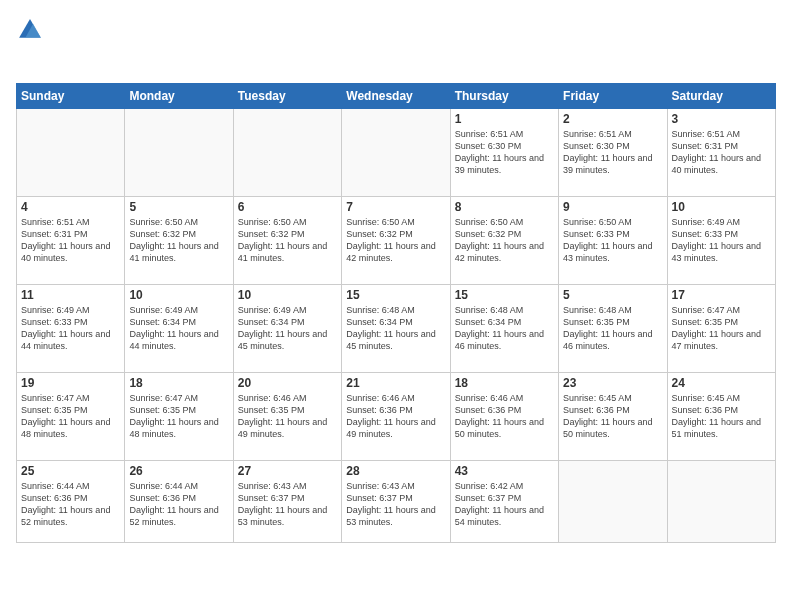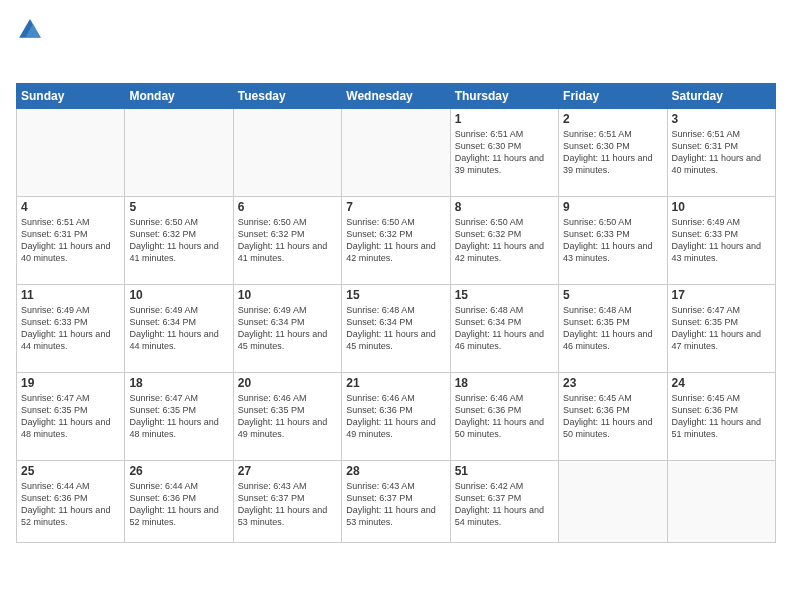--- a/index.html
+++ b/index.html
@@ -254,21 +254,21 @@
           </td>
           <td>
             <span class="day-number">27</span>
             <div class="day-info">Sunrise: 6:43 AM<br>Sunset: 6:37 PM<br>Daylight: 11 hours and 53 minutes.</div>
           </td>
           <td>
             <span class="day-number">28</span>
             <div class="day-info">Sunrise: 6:43 AM<br>Sunset: 6:37 PM<br>Daylight: 11 hours and 53 minutes.</div>
           </td>
           <td>
-            <span class="day-number">51</span>
+            <span class="day-number">43</span>
             <div class="day-info">Sunrise: 6:42 AM<br>Sunset: 6:37 PM<br>Daylight: 11 hours and 54 minutes.</div>
           </td>
           <td class="empty-cell"></td>
           <td class="empty-cell"></td>
         </tr>
       </tbody>
   </table>
 </div>
 
 </body></html>

